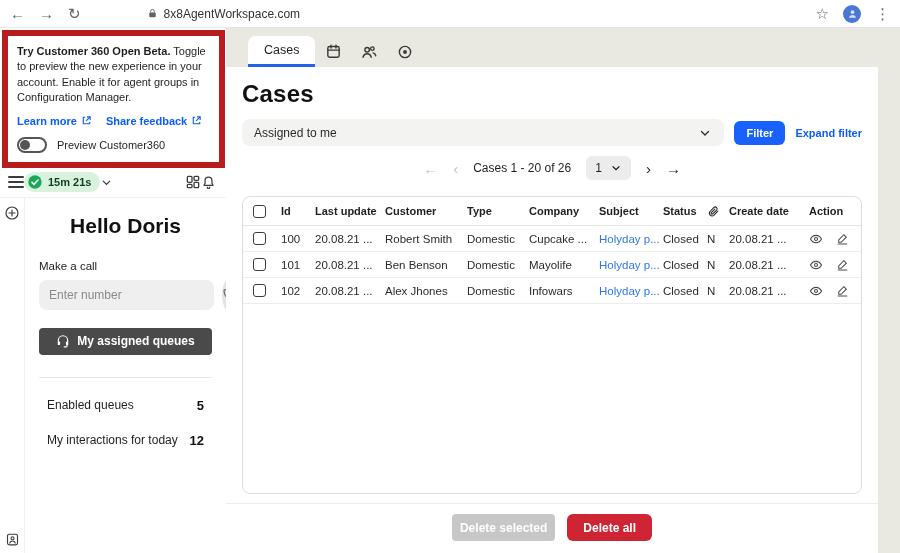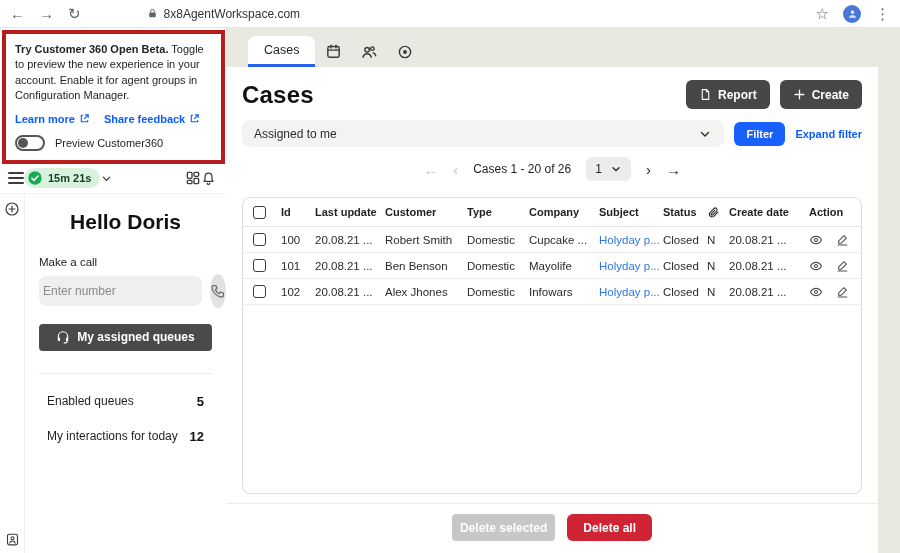--- a/index.html
+++ b/index.html
@@ -14,21 +14,21 @@
   .url-text { font-size:12px; color:#333; }
   .browser-right { display:flex; align-items:center; gap:14px; }
   .avatar { width:18px; height:18px; border-radius:50%; background:#4a77d4; display:flex; align-items:center; justify-content:center; }
 
   
   .app { flex:1; display:flex; min-height:0; }
   .sidebar { width:226px; background:#fff; display:flex; flex-direction:column; flex:0 0 auto; }
   .main { flex:1; background:#e9e8e1; display:flex; flex-direction:column; padding-right:22px; min-width:0; }
 
   
-  .beta-banner { margin:2px 1px 0 2px; border:4px solid #b91c1c; background:#fff; padding:8px 9px 9px 9px; }
+  .beta-banner { margin:2px 1px 0 2px; border:6px solid #b91c1c; background:#fff; padding:8px 9px 9px 9px; }
   .beta-text { font-size:11px; line-height:1.4; color:#1f1f1f; }
   .beta-text b { font-weight:bold; }
   .beta-links { display:flex; align-items:center; gap:14px; margin-top:9px; }
   .beta-link { font-size:11px; font-weight:bold; color:#0b5cff; display:flex; align-items:center; gap:4px; cursor:pointer; }
   .toggle-row { display:flex; align-items:center; gap:10px; margin-top:10px; }
   .toggle { width:30px; height:16px; border:2px solid #555; border-radius:9px; position:relative; background:#fff; cursor:pointer; }
   .toggle .knob { position:absolute; left:1px; top:1px; width:10px; height:10px; border-radius:50%; background:#555; }
   .toggle-label { font-size:11px; color:#1f1f1f; }
 
   
@@ -42,21 +42,21 @@
 
   
   .sidebar-body { flex:1; display:flex; min-height:0; }
   .rail { width:25px; border-right:1px solid #f0f0ee; display:flex; flex-direction:column; align-items:center; padding:7px 0 6px 0; position:relative; }
   .rail .spacer { flex:1; }
   .agent-panel { flex:1; display:flex; flex-direction:column; padding:0 0 0 0; min-width:0; }
   .greeting { text-align:center; font-size:21px; font-weight:bold; margin-top:16px; color:#111; }
   .availability { display:flex; align-items:center; justify-content:center; gap:5px; margin-top:6px; font-size:12px; color:#222; }
   .make-call-label { font-size:11.5px; color:#222; margin:22px 14px 0 14px; }
   .call-row { display:flex; align-items:center; gap:8px; margin:6px 10px 0 14px; }
-  .phone-input { flex:1; height:30px; border:none; background:#efefef; border-radius:8px; font-size:12px; padding:0 4px; color:#333; font-family:"Liberation Sans", sans-serif; }
+  .phone-input { flex:1; height:30px; border:none; background:#efefef; border-radius:8px; font-size:12px; padding:0 10px; color:#333; font-family:"Liberation Sans", sans-serif; }
   .phone-input::placeholder { color:#8a8a8a; }
   .call-btn { width:34px; height:34px; border-radius:50%; background:#e2e2e2; border:none; display:flex; align-items:center; justify-content:center; cursor:pointer; color:#6f6f6f; }
   .queues-btn { margin:16px 14px 0 14px; height:27px; background:#4a4a4a; color:#fff; border:none; border-radius:4px; font-size:12px; font-weight:bold; display:flex; align-items:center; justify-content:center; gap:7px; cursor:pointer; font-family:"Liberation Sans", sans-serif; }
   .sidebar-divider { height:1px; background:#e8e8e6; margin:22px 14px 0 14px; }
   .stat-row { display:flex; justify-content:space-between; margin:0 22px; padding-top:20px; }
   .stat-label { font-size:12px; color:#1f1f1f; }
   .stat-value { font-size:13px; font-weight:bold; color:#111; }
 
   
   .tabbar { height:39px; display:flex; align-items:flex-end; padding-left:22px; gap:0; flex:0 0 auto; }
@@ -275,35 +275,20 @@
               <circle cx="12" cy="12" r="7.5"></circle>
               <circle cx="12" cy="12" r="2.6" fill="currentColor" stroke="none"></circle>
             </svg>
         </div>
       </div>
 
       <div class="content">
 
         <div class="title-row">
           <div class="page-title">Cases</div>
-          <div class="title-buttons">
-            <button class="dark-btn">
-              <svg width="13" height="13" viewBox="0 0 24 24" fill="none" stroke="#fff" stroke-width="2" stroke-linejoin="round">
-                  <path d="M6 3h8l4 4v14H6z"></path>
-                  <path d="M14 3v4h4"></path>
-                </svg>
-              <span>Report</span>
-            </button>
-            <button class="dark-btn">
-              <svg width="13" height="13" viewBox="0 0 24 24" fill="none" stroke="#fff" stroke-width="2.4" stroke-linecap="round">
-                  <path d="M12 4v16M4 12h16"></path>
-                </svg>
-              <span>Create</span>
-            </button>
-          </div>
         </div>
 
         <div class="filter-row">
           <div class="filter-select">
             <span>Assigned to me</span>
             <svg width="14" height="14" viewBox="0 0 24 24" fill="none" stroke="#2b2b2b" stroke-width="2.2" stroke-linecap="round">
                 <path d="M6 9.5 12 15.5 18 9.5"></path>
               </svg>
           </div>
           <button class="filter-btn">Filter</button>

